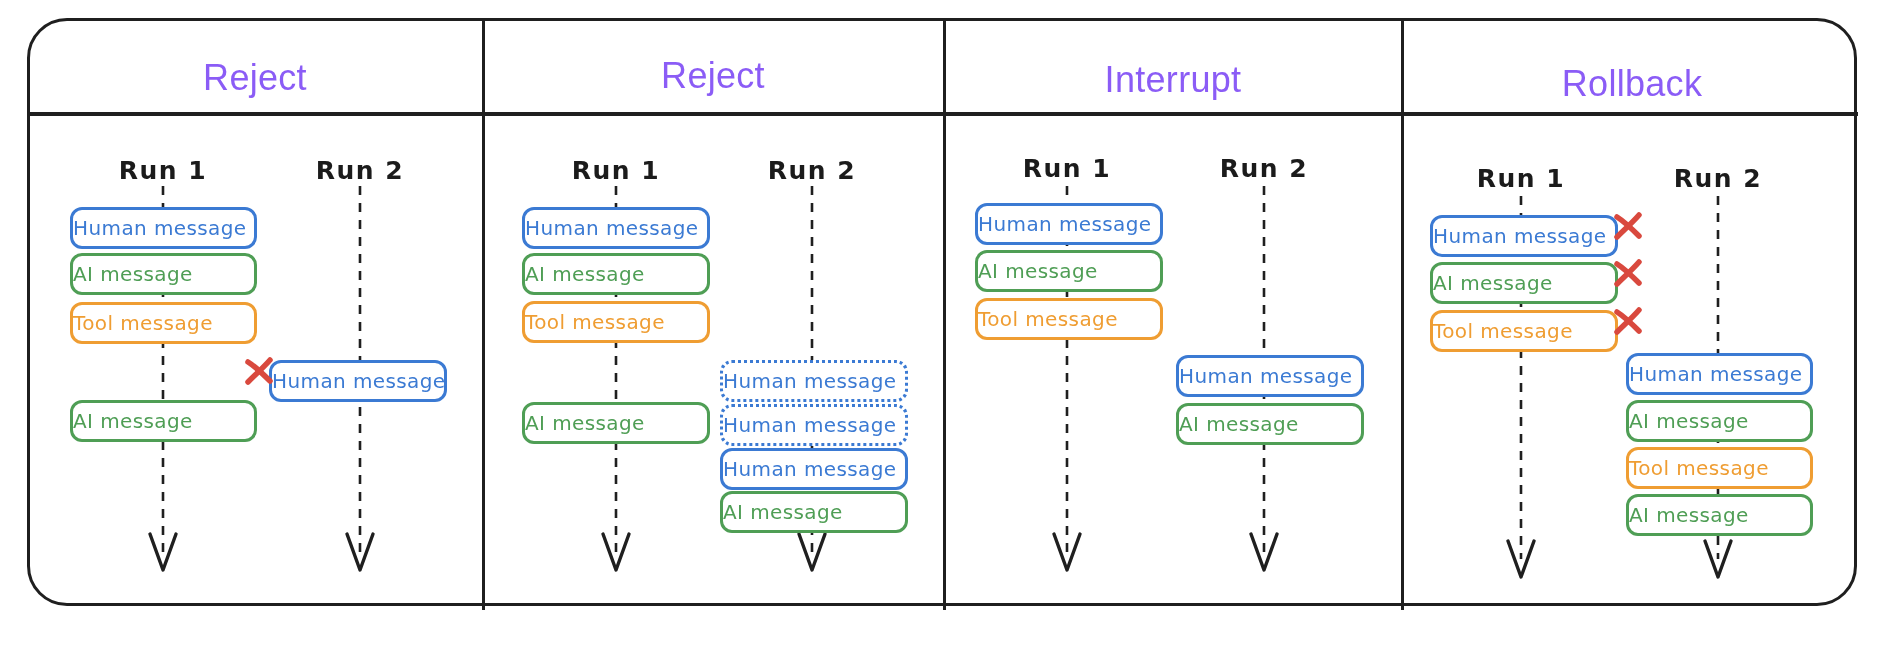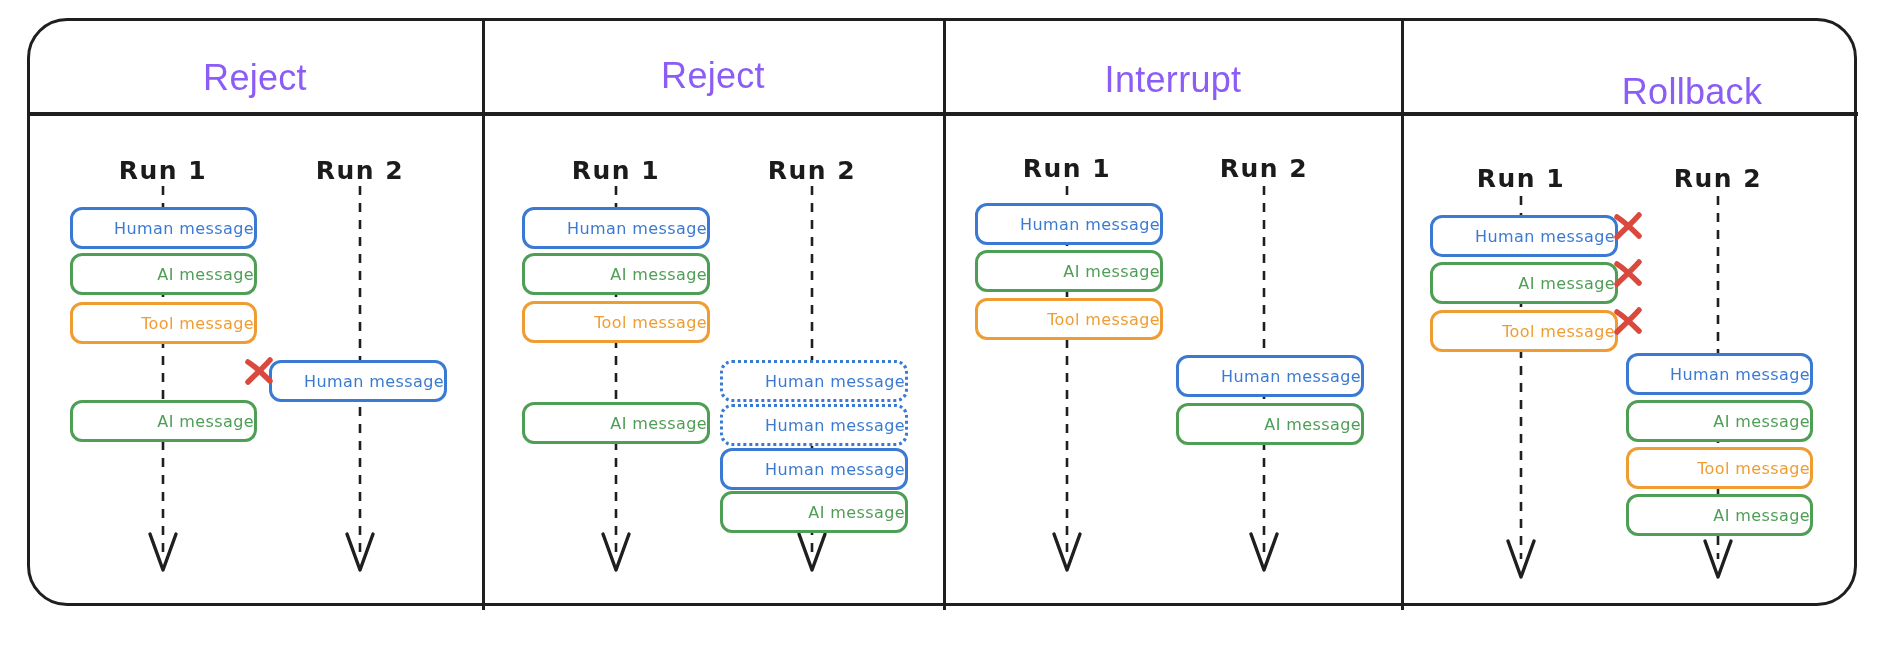--- a/index.html
+++ b/index.html
@@ -24,41 +24,41 @@
     font-family:"Liberation Sans", sans-serif; font-size:36px; color:#8b5cf6;
     letter-spacing:0.3px; white-space:nowrap; z-index:2;
   }
   .run-label {
     position:absolute; transform:translate(-50%,-50%);
     font-size:25px; font-weight:bold; color:#1b1b1b; letter-spacing:1.5px;
     white-space:nowrap; z-index:2;
   }
   .msg {
     position:absolute; height:42px; box-sizing:border-box; background:#fff;
-    border-radius:12px; display:flex; align-items:center; justify-content:flex-end;
-    font-size:16px; letter-spacing:0.4px; z-index:2; white-space:nowrap;
+    border-radius:12px; display:flex; align-items:center; justify-content:flex-start;
+    font-size:20px; letter-spacing:0.4px; z-index:2; white-space:nowrap;
   }
   .msg.solid  { border-style:solid;  border-width:3.2px; }
   .msg.dotted { border-style:dotted; border-width:3.2px; }
   svg.underlay { position:absolute; left:0; top:0; z-index:1; }
   svg.xmark { position:absolute; z-index:3; }
 </style>
 </head>
 <body>
 
 <div class="stage">
   <div class="frame"></div>
   <div class="hline"></div>
 <div class="vline" style="left: 481.5px;"></div>
     <div class="vline" style="left: 942.5px;"></div>
     <div class="vline" style="left: 1400.5px;"></div>
     <div class="panel-title" style="left: 255px; top: 78px;">Reject</div>
     <div class="panel-title" style="left: 713px; top: 76px;">Reject</div>
     <div class="panel-title" style="left: 1173px; top: 80px;">Interrupt</div>
-    <div class="panel-title" style="left: 1692px; top: 84px; margin-top: 8px;">Rollback</div>
+    <div class="panel-title" style="left: 1632px; top: 84px;">Rollback</div>
     <svg class="underlay" width="1886" height="648">
       <line x1="163" x2="163" y1="186" y2="552" stroke="#1f1f1f" stroke-width="2.6" stroke-dasharray="9 8"></line>
       <path d="M 150 534 L 163 570 L 176 534" fill="none" stroke="#1f1f1f" stroke-width="3.4" stroke-linecap="round" stroke-linejoin="round"></path>
       <line x1="360" x2="360" y1="186" y2="552" stroke="#1f1f1f" stroke-width="2.6" stroke-dasharray="9 8"></line>
       <path d="M 347 534 L 360 570 L 373 534" fill="none" stroke="#1f1f1f" stroke-width="3.4" stroke-linecap="round" stroke-linejoin="round"></path>
       <line x1="616" x2="616" y1="186" y2="552" stroke="#1f1f1f" stroke-width="2.6" stroke-dasharray="9 8"></line>
       <path d="M 603 534 L 616 570 L 629 534" fill="none" stroke="#1f1f1f" stroke-width="3.4" stroke-linecap="round" stroke-linejoin="round"></path>
       <line x1="812" x2="812" y1="186" y2="552" stroke="#1f1f1f" stroke-width="2.6" stroke-dasharray="9 8"></line>
       <path d="M 799 534 L 812 570 L 825 534" fill="none" stroke="#1f1f1f" stroke-width="3.4" stroke-linecap="round" stroke-linejoin="round"></path>
       <line x1="1067" x2="1067" y1="186" y2="552" stroke="#1f1f1f" stroke-width="2.6" stroke-dasharray="9 8"></line>

